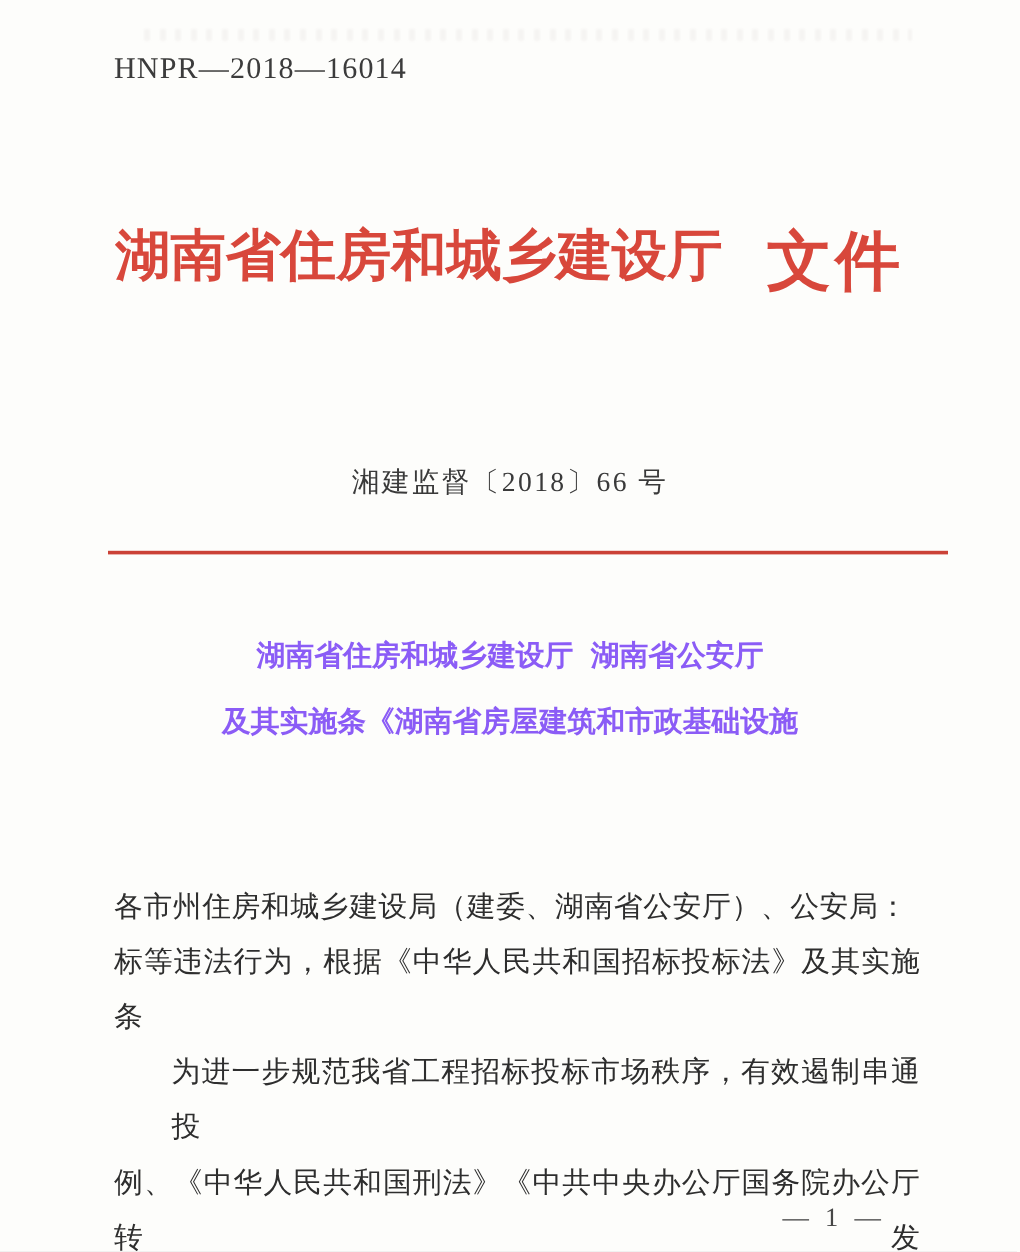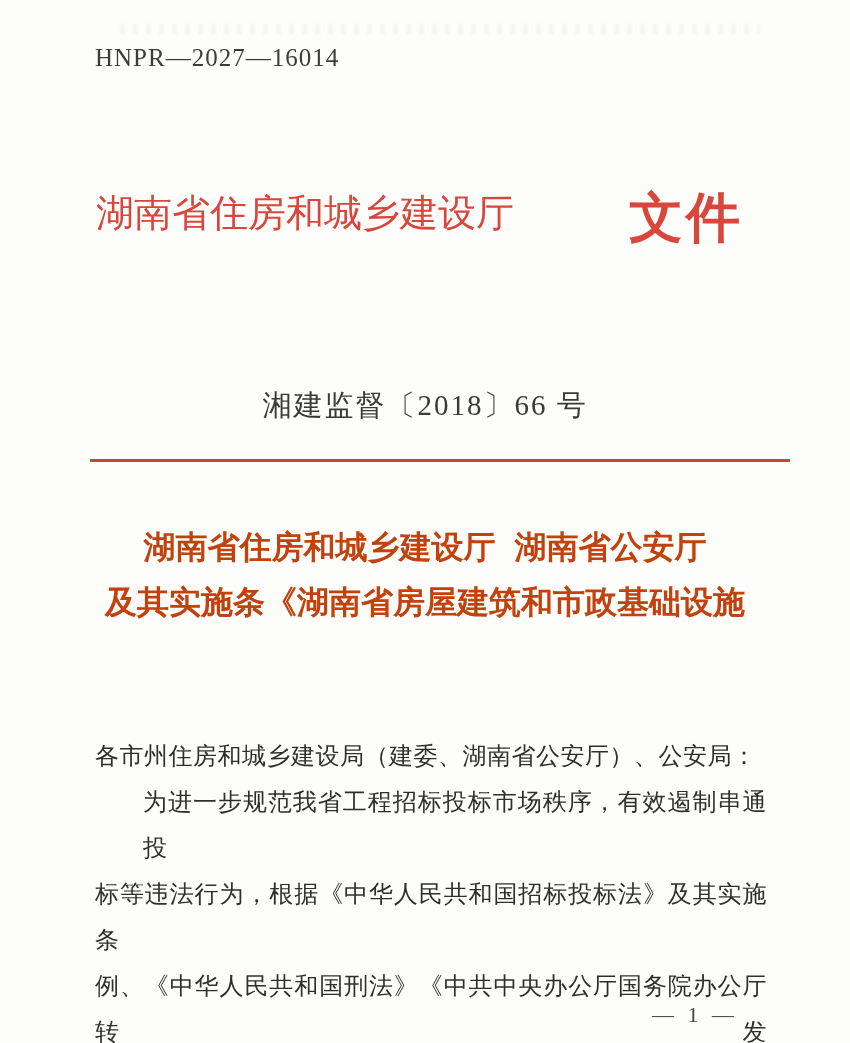--- a/index.html
+++ b/index.html
@@ -26,44 +26,44 @@
   .doc-ref{
     position:absolute;top:44px;left:95px;
     font-size:25px;letter-spacing:1px;color:#3c3c3c;
   }
   .letterhead{
     position:absolute;top:176px;left:96px;
     display:flex;align-items:center;
   }
   .agency-block{width:507px;}
   .agency-line{
-    font-size:38px;font-weight:normal;color:var(--accent-red);
+    font-size:46px;font-weight:bold;color:var(--accent-red);
     line-height:70px;white-space:nowrap;
   }
   .agency-line.justified{
     white-space:normal;
     text-align:justify;text-align-last:justify;
   }
   .doc-type{
     font-size:54px;font-weight:bold;color:var(--accent-red);
-    margin-left:26px;letter-spacing:3px;transform:translateY(6px);
+    margin-left:36px;letter-spacing:3px;transform:translateY(6px);
     white-space:nowrap;
   }
   .doc-number{
     position:absolute;top:386px;left:0;width:100%;
-    text-align:center;font-size:29px;letter-spacing:2px;color:#3a3a3a;font-family:Liberation Serif, serif;
+    text-align:center;font-size:23px;letter-spacing:2px;color:#3a3a3a;font-family:Liberation Serif, serif;
   }
   .red-rule{
     position:absolute;top:459px;left:90px;width:700px;height:3px;
     background:var(--rule-red);
   }
   .title{
     position:absolute;top:520px;left:0;width:100%;
-    text-align:center;font-weight:bold;color:#c2410c;
-    font-size:32px;line-height:55px;word-spacing:.35em;
+    text-align:center;font-weight:bold;color:#8b5cf6;
+    font-size:24px;line-height:55px;word-spacing:.35em;
   }
   .body-block{
     position:absolute;top:733px;left:95px;width:672px;
     font-size:24px;line-height:46px;color:var(--ink);
     letter-spacing:.5px;
   }
   .para-line{
     text-align:justify;text-align-last:justify;
   }
   .para-line.indent{padding-left:2em;}
@@ -73,41 +73,41 @@
     white-space:nowrap;
   }
 </style>
 </head>
 <body>
 
 <div class="page">
 
   <div class="scan-noise"></div>
 
-  <div class="doc-ref">HNPR—2027—16014</div>
+  <div class="doc-ref">HNPR—2018—16014</div>
 
   <div class="letterhead">
     <div class="agency-block">
       <div class="agency-line">湖南省住房和城乡建设厅</div>
     </div>
     <div class="doc-type">文件</div>
   </div>
 
   <div class="doc-number">湘建监督〔2018〕66 号</div>
 
   <div class="red-rule"></div>
 
   <div class="title">
     <div>湖南省住房和城乡建设厅 湖南省公安厅</div>
     <div>及其实施条《湖南省房屋建筑和市政基础设施</div>
   </div>
 
   <div class="body-block">
     <div class="salutation">各市州住房和城乡建设局（建委、湖南省公安厅）、公安局：</div>
+    <div class="para-line">标等违法行为，根据《中华人民共和国招标投标法》及其实施条</div>
     <div class="para-line indent">为进一步规范我省工程招标投标市场秩序，有效遏制串通投</div>
-    <div class="para-line">标等违法行为，根据《中华人民共和国招标投标法》及其实施条</div>
     <div class="para-line">例、《中华人民共和国刑法》《中共中央办公厅国务院办公厅转发</div>
 
   </div>
 
   <div class="page-number">— 1 —</div>
 
 </div>
 
 </body></html>

